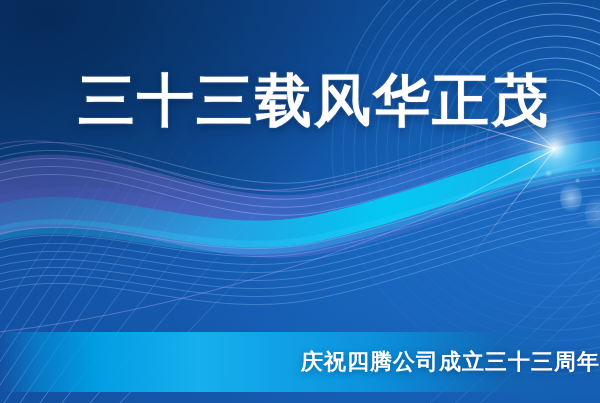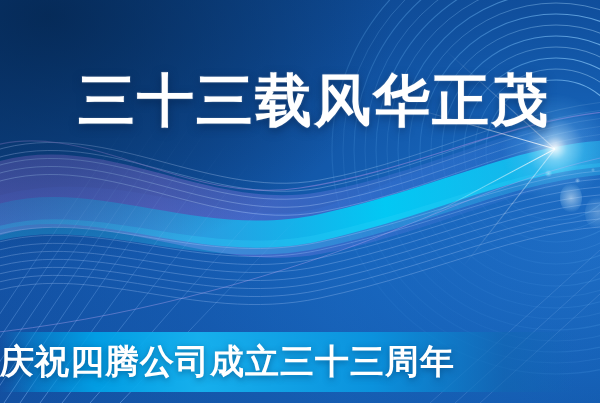--- a/index.html
+++ b/index.html
@@ -71,25 +71,25 @@
     background:linear-gradient(90deg,
        rgba(0,150,220,0) 0%,
        rgba(0,150,222,.55) 6%,
        rgba(0,163,232,.92) 16%,
        rgba(22,180,240,.95) 33%,
        rgba(10,150,224,.92) 62%,
        rgba(16,104,178,.55) 84%,
        rgba(16,90,165,0) 96%);
   }
   .subtitle{
-    position:absolute;left:0;right:0;top:338px;text-align:left;
+    position:absolute;left:0;right:0;top:338px;text-align:right;
     color:#ffffff;
     font-family:"Liberation Serif","DejaVu Serif",serif;
     font-weight:700;
-    font-size:34px;line-height:48px;
+    font-size:22px;line-height:48px;
     letter-spacing:1px;
     white-space:nowrap;
     text-shadow:0 2px 6px rgba(4,48,96,.5);
   }
 </style>
 </head>
 <body>
 
 <div id="poster">
 

